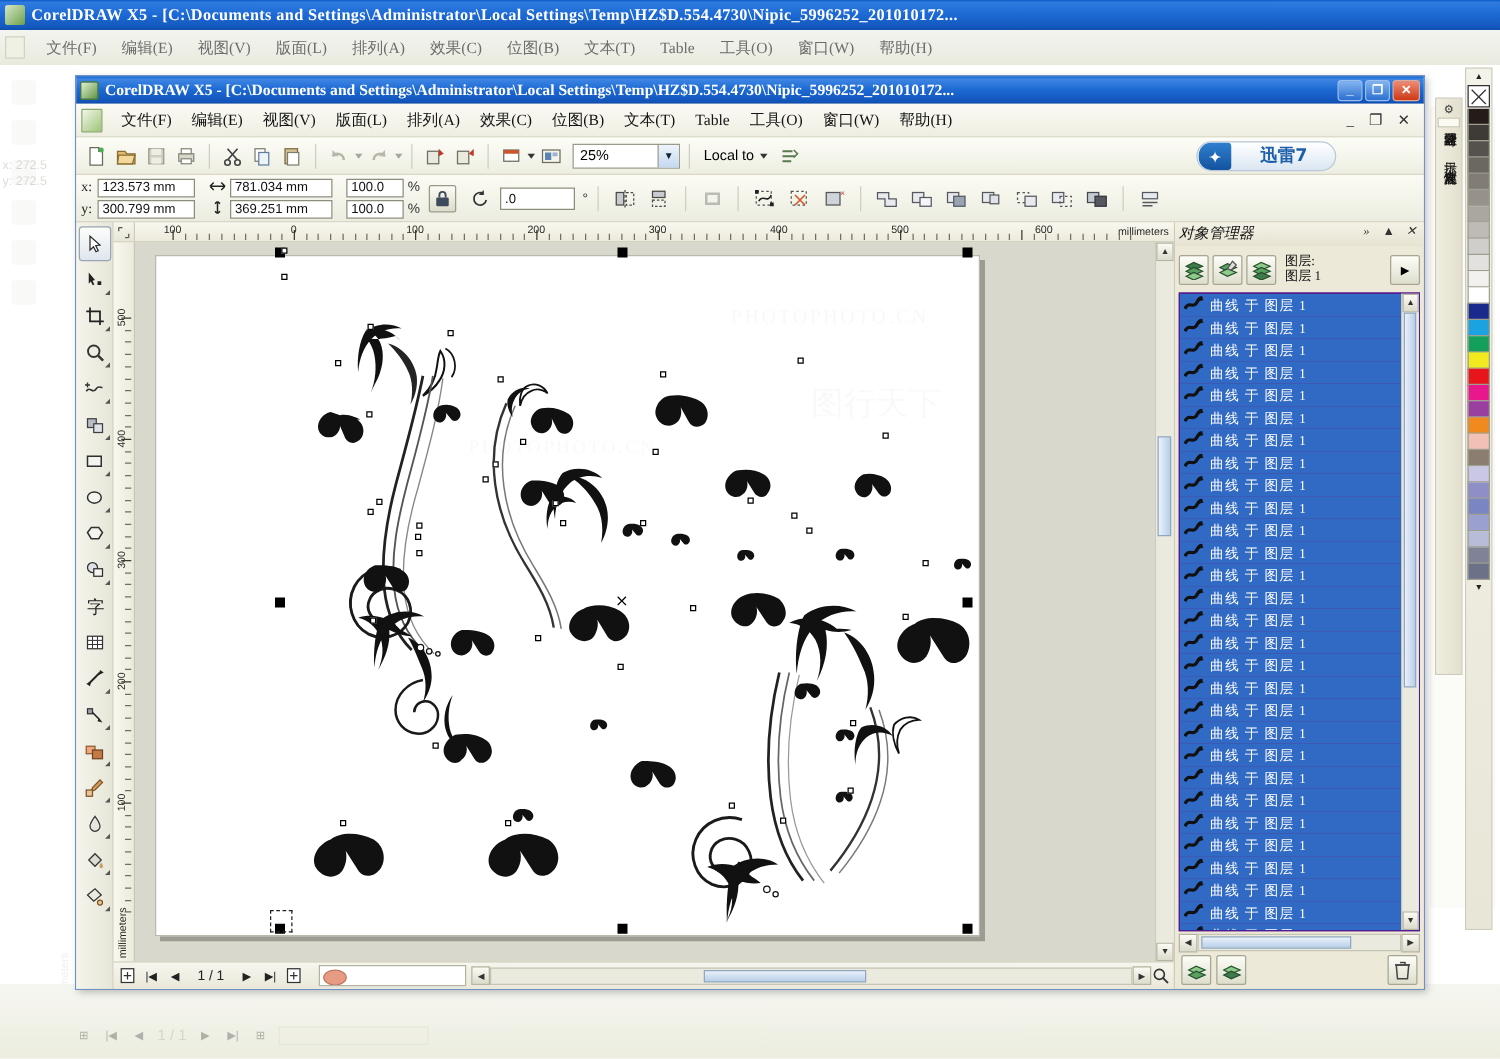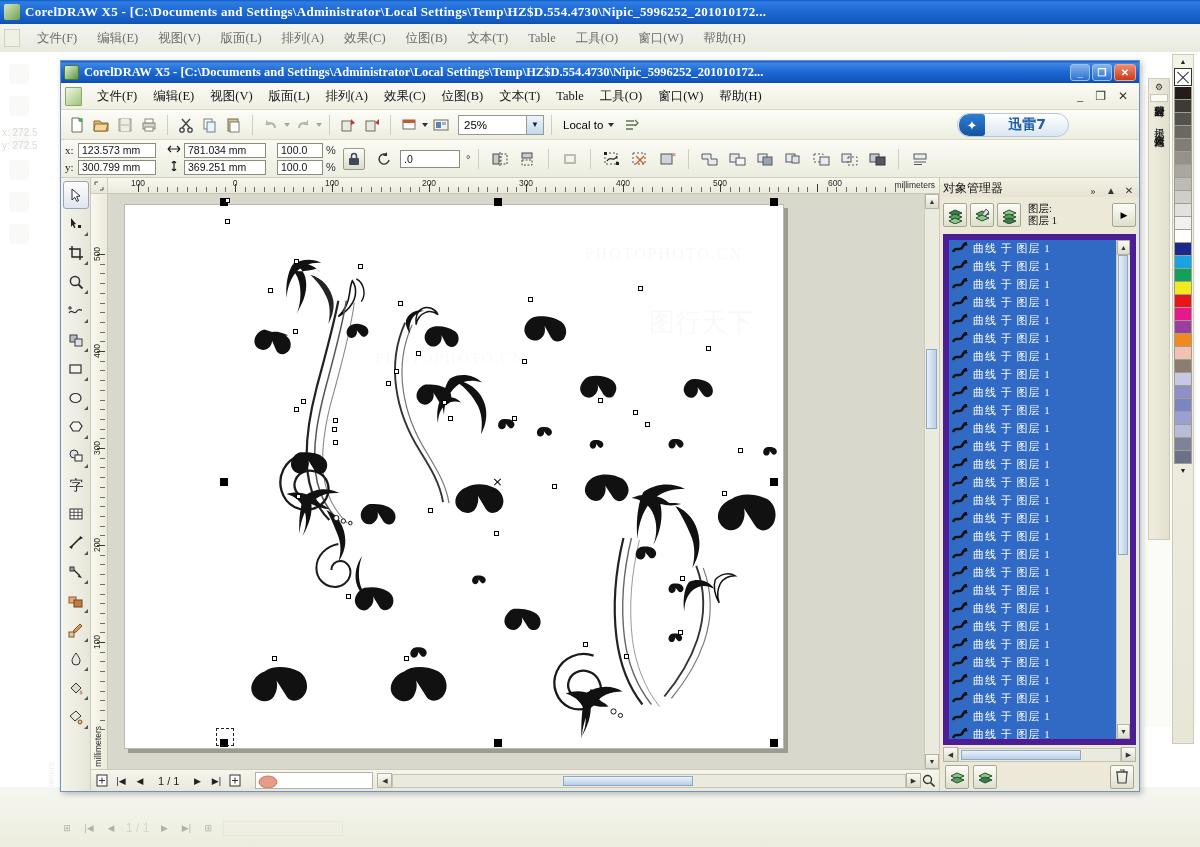--- a/index.html
+++ b/index.html
@@ -242,32 +242,32 @@
   }
   .hscroll{ flex:1 1 auto;height:16px;display:flex;align-items:center;margin:0 4px;}
   .htrack{flex:1;height:14px;background:#ebeadf;border:1px solid #c6c5b4;position:relative;}
   .hthumb{position:absolute;top:1px;height:10px;background:linear-gradient(to bottom,#eaf1fb,#b8cfe8);border:1px solid #8fa8c4;}
 
   
   .docker{
     width:200px;flex:0 0 auto;background:#ece9d8;border-left:1px solid #cdccba;
     display:flex;flex-direction:column;
   }
-  .dk-head{ height:20px;display:flex;align-items:flex-end;padding:0 3px;gap:4px;
+  .dk-head{ height:20px;display:flex;align-items:flex-start;padding:0 3px;gap:4px;
     font-size:12px;color:#111;font-family:"Liberation Serif",serif;
-    background:linear-gradient(to bottom,#f4f2e6,#e6e3d2);}
+    background:linear-gradient(to bottom,#f4f2e6,#e6e3d2);font-style:italic;}
   .dk-head .t{flex:1;white-space:nowrap;}
   .dk-head .b{width:14px;height:14px;display:flex;align-items:center;justify-content:center;font-size:10px;color:#333;}
   .dk-tools{ height:38px;display:flex;align-items:center;gap:3px;padding:0 3px; }
   .dkbtn{ width:24px;height:24px;border:1px solid #a7a695;border-radius:2px;
     background:linear-gradient(to bottom,#fdfdf8,#dedecd);display:flex;align-items:center;justify-content:center;}
   .dk-layerlabel{ flex:1;font-size:10.5px;line-height:12px;color:#111;padding-left:4px;
     font-family:"Liberation Serif",serif;}
   .dk-list{
-    flex:1 1 auto;margin:0 3px;background:#701a75;border:6px solid #4c1d95;display:flex;min-height:0;
+    flex:1 1 auto;margin:0 3px;background:#701a75;border:1px solid #4c1d95;display:flex;min-height:0;
   }
   .dk-items{flex:1;overflow:hidden;}
   .dk-row{ height:18px;display:flex;align-items:center;gap:4px;padding-left:2px;
     background:#316ac5;color:#fff;font-size:11px;font-family:"Liberation Serif",serif;white-space:nowrap;}
   .dk-row .glyph{ width:18px;height:16px;flex:0 0 auto;display:flex;align-items:center;justify-content:center;}
   .dk-row .tx{ letter-spacing:1px; }
   .dk-vscroll{width:14px;flex:0 0 auto;background:#f1f0e6;border-left:1px solid #c9c8b6;display:flex;flex-direction:column;}
   .dk-hscroll{height:15px;margin:2px 3px 0 3px;display:flex;align-items:center;}
   .dk-foot{ height:30px;display:flex;align-items:center;gap:4px;padding:0 5px; }
   .trash{ margin-left:auto;width:24px;height:24px;border:1px solid #a7a695;border-radius:2px;

